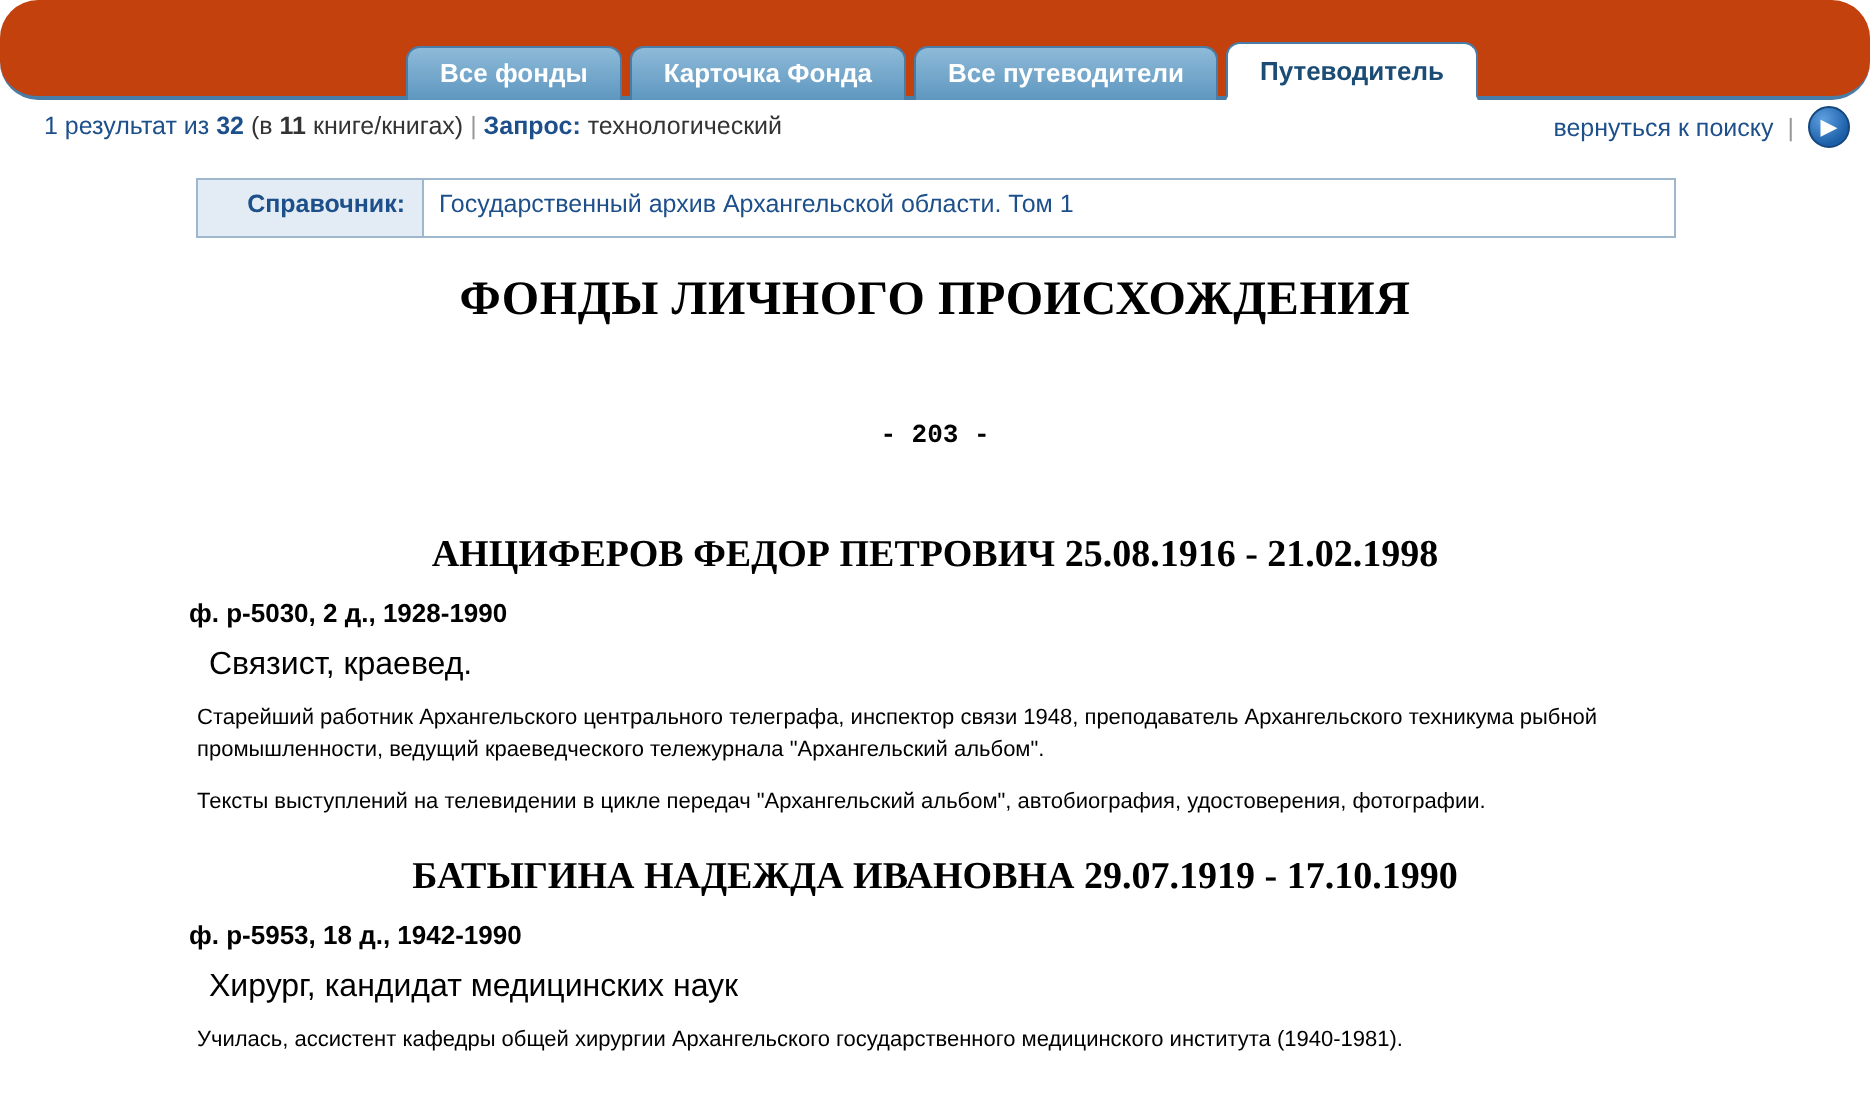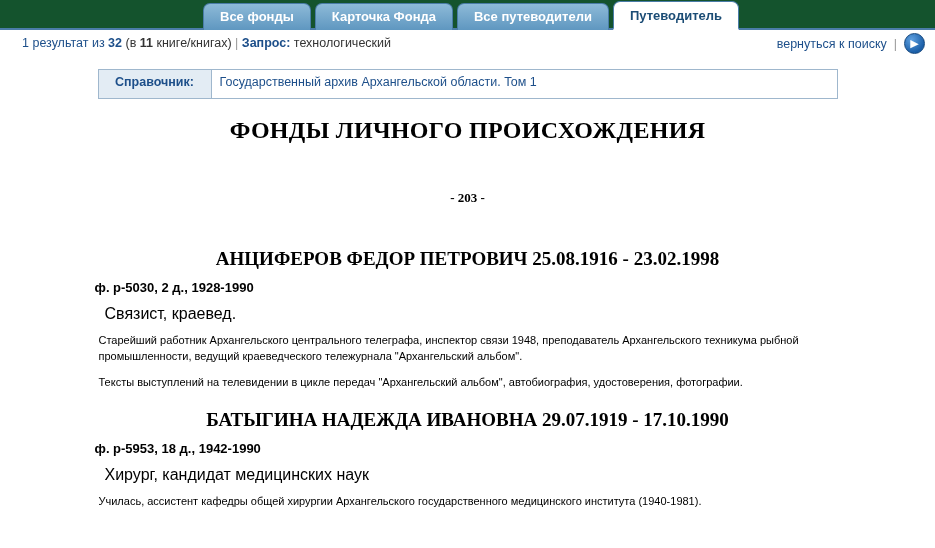--- a/index.html
+++ b/index.html
@@ -15,23 +15,24 @@
   #page {
     position: relative;
     width: 935px;
     height: 548px;
     background: #ffffff;
   }
 
   
   .tabbar {
     position: relative;
-    height: 30px;
+    height: 50px;
     border-bottom: 2px solid #4a7ca8;
-    background: #14532d;
+    background: #c2410c;
+    border-radius: 19px;
   }
   .tabs {
     position: absolute;
     left: 203px;
     bottom: -2px;
     display: flex;
     align-items: flex-end;
     gap: 4px;
   }
   .tab {
@@ -113,21 +114,21 @@
     border: 1px solid #9fb7cd;
     padding: 5px 8px;
     font-size: 12.5px;
     vertical-align: top;
   }
   .infotable td.label {
     width: 113px;
     background: #e3ecf4;
     color: #1d4f8a;
     font-weight: bold;
-    text-align: center;
+    text-align: right;
     white-space: nowrap;
   }
   .infotable td.value {
     background: #ffffff;
     color: #1d4f8a;
     height: 31px;
   }
   .infotable td.value.tall { height: 29px; }
   .bullet { color: #000; font-size: 10px; margin-right: 6px; }
   .chaplink { color: #1d4f8a; cursor: pointer; }
@@ -142,21 +143,21 @@
   .doc-h1 {
     text-align: center;
     font-family: "Liberation Serif", serif;
     font-size: 24px;
     font-weight: bold;
     letter-spacing: 0.3px;
     margin: 0 0 46px 0;
   }
   .pagenum {
     text-align: center;
-    font-family: Liberation Serif, serif;
+    font-family: Liberation Mono, monospace;
     font-size: 13px;
     font-weight: bold;
     margin: 0 0 42px 0;
   }
   .entry-title {
     text-align: center;
     font-family: "Liberation Serif", serif;
     font-size: 19px;
     font-weight: bold;
     margin: 0 0 10px 0;
@@ -223,21 +224,21 @@
       <td class="value tall">Государственный архив Архангельской области. Том 1</td>
     </tr>
   </tbody>
     </table>
 
   <div class="doc clipped">
     <div class="doc-h1">ФОНДЫ ЛИЧНОГО ПРОИСХОЖДЕНИЯ</div>
     <div class="pagenum">- 203 -</div>
 
     <div class="entry-block">
-      <div class="entry-title">АНЦИФЕРОВ ФЕДОР ПЕТРОВИЧ 25.08.1916 - 23.02.1998</div>
+      <div class="entry-title">АНЦИФЕРОВ ФЕДОР ПЕТРОВИЧ 25.08.1916 - 21.02.1998</div>
       <div class="entry-fond">ф. р-5030, 2 д., 1928-1990</div>
       <div class="entry-occ">Связист, краевед.</div>
       <div class="entry-p">Старейший работник Архангельского центрального телеграфа, инспектор связи 1948, преподаватель Архангельского техникума рыбной промышленности, ведущий краеведческого тележурнала "Архангельский альбом".</div>
       <div class="entry-p">Тексты выступлений на телевидении в цикле передач "Архангельский альбом", автобиография, удостоверения, фотографии.</div>
     </div>
 
     <div class="entry-block">
       <div class="entry-title">БАТЫГИНА НАДЕЖДА ИВАНОВНА 29.07.1919 - 17.10.1990</div>
       <div class="entry-fond">ф. р-5953, 18 д., 1942-1990</div>
       <div class="entry-occ">Хирург, кандидат медицинских наук</div>

